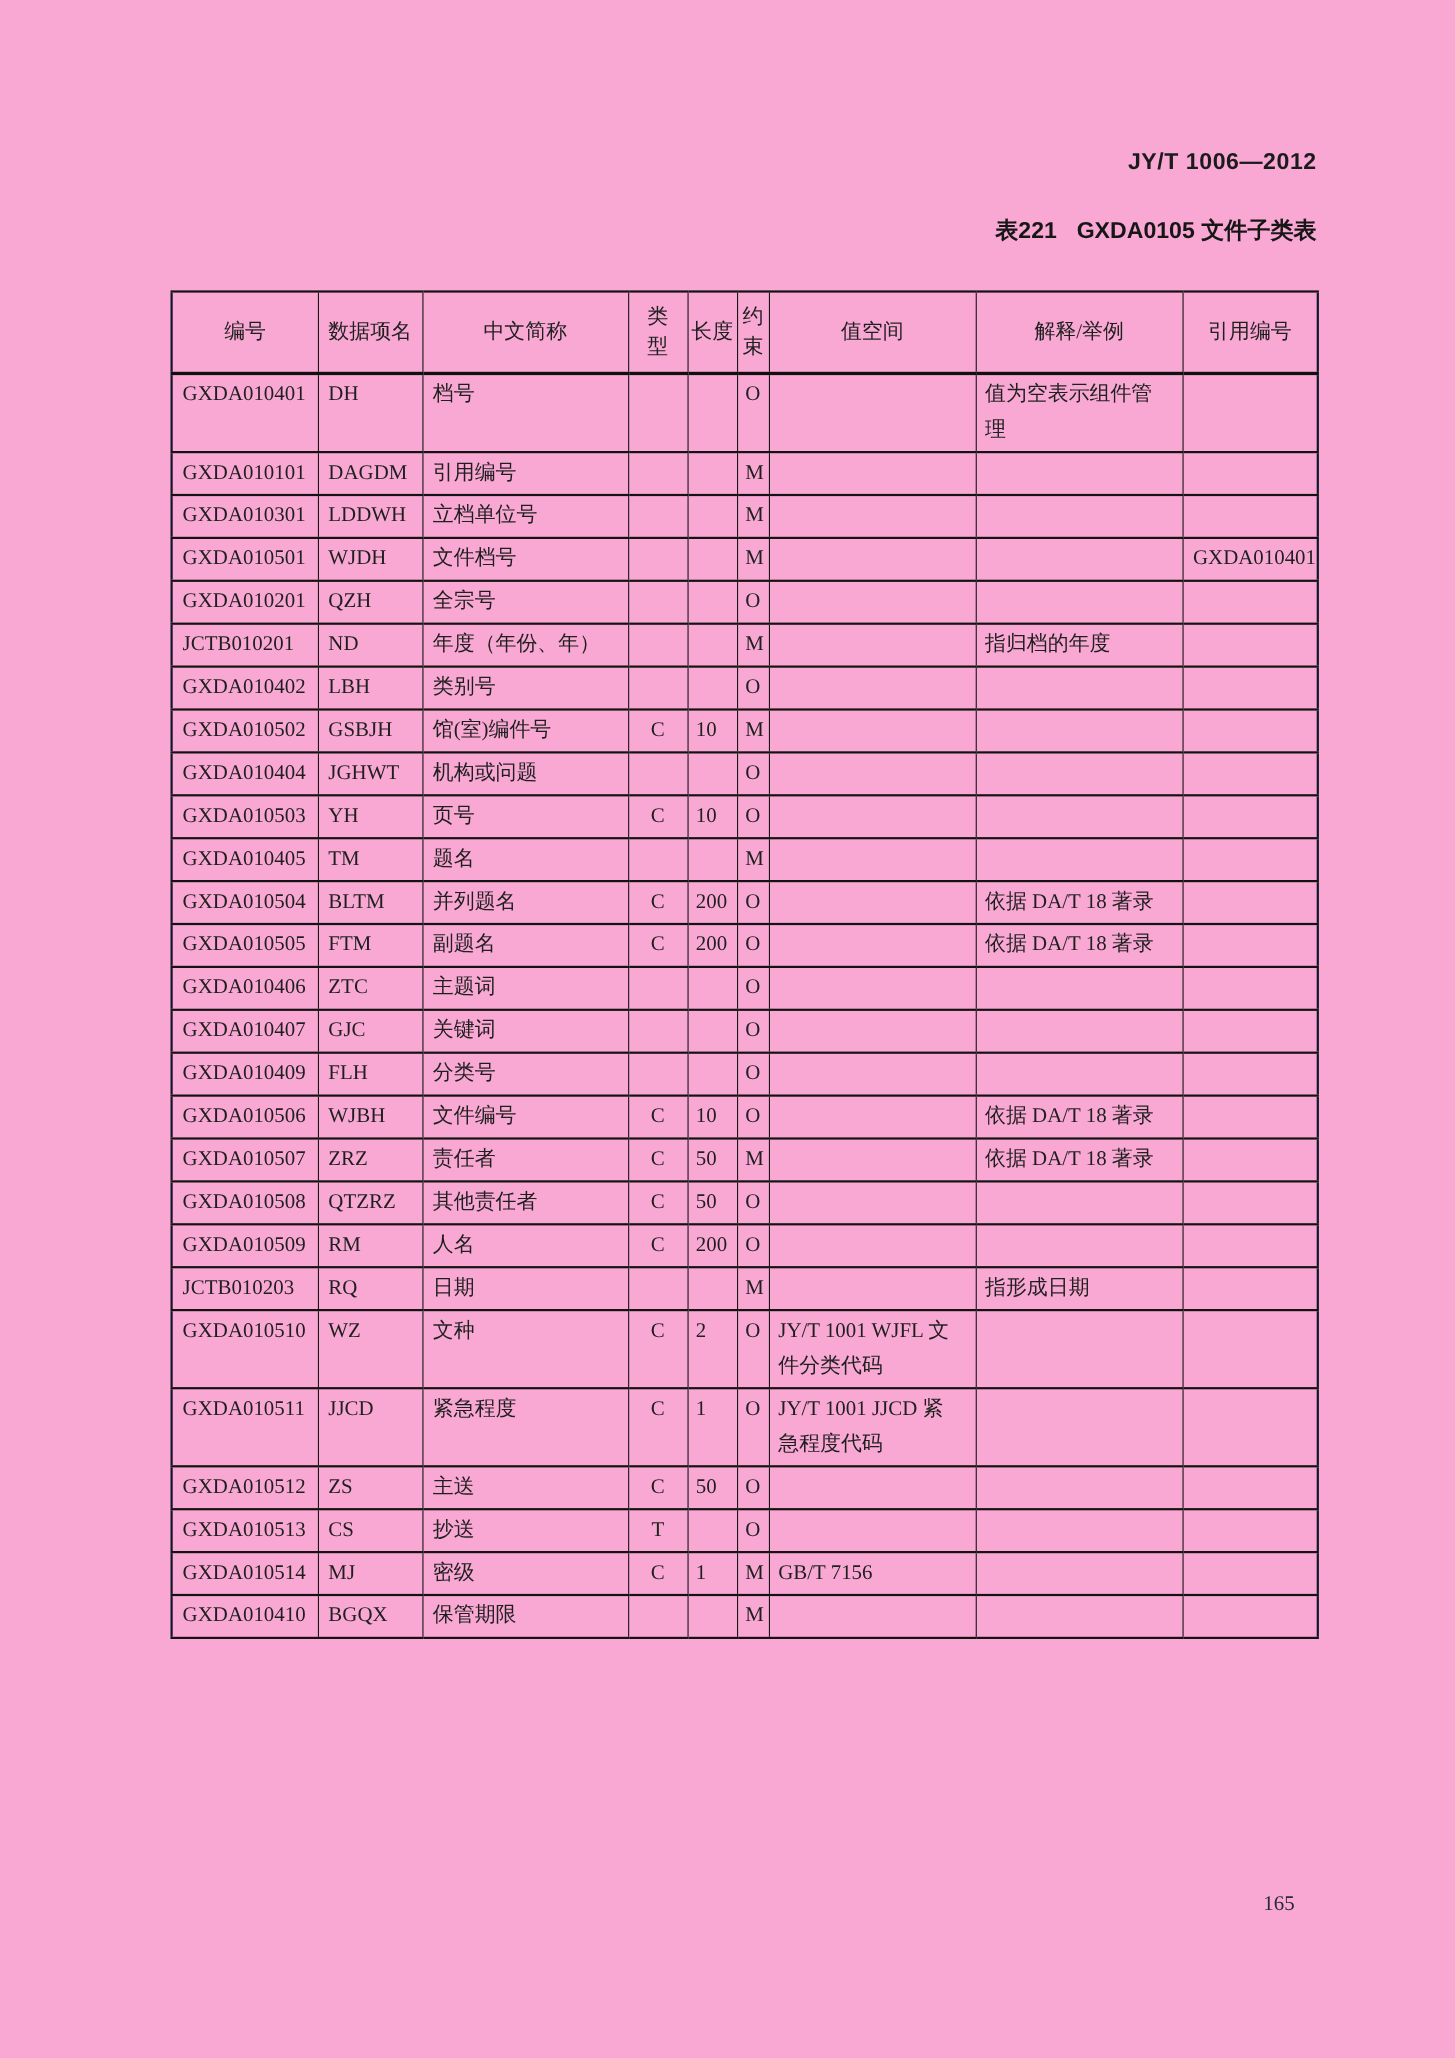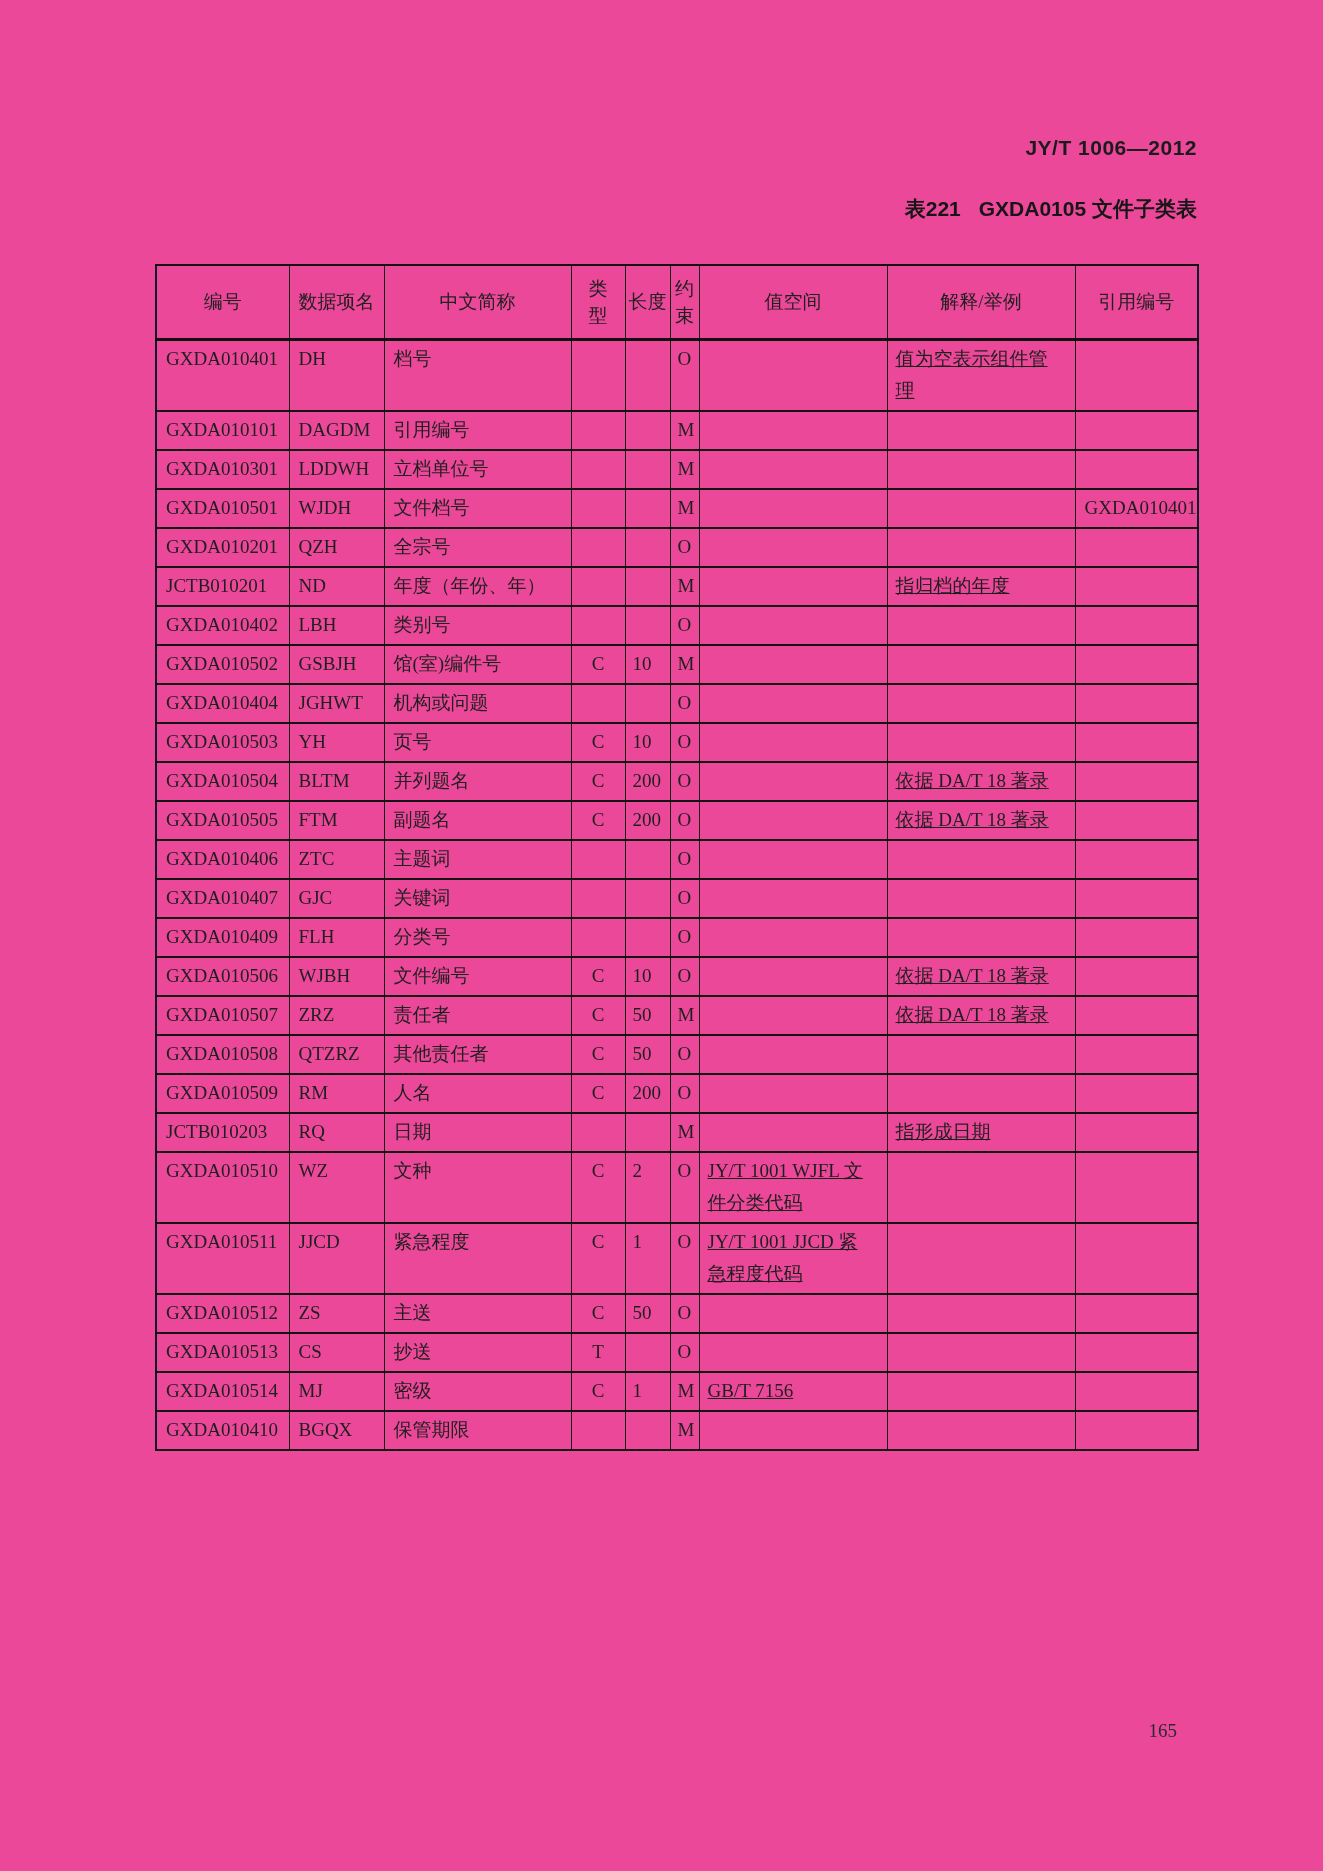--- a/index.html
+++ b/index.html
@@ -1,21 +1,21 @@
 <!DOCTYPE html>
 <html><head>
 <meta charset="utf-8">
 <style>
   html, body { margin: 0; padding: 0; background: #e8e8e8; }
   .page {
     position: relative;
     width: 1323px;
     height: 1871px;
     margin: 0 auto;
-    background: #ec4899;
+    background: #f9a8d4;
     font-family: "Liberation Serif", "DejaVu Serif", serif;
     color: #1f1f1f;
     overflow: hidden;
   }
   .doc-code {
     position: absolute;
     top: 136px;
     right: 126px;
     font-family: "Liberation Sans", "DejaVu Sans", sans-serif;
     font-weight: 700;
@@ -63,21 +63,21 @@
     box-sizing: border-box;
     vertical-align: middle;
     text-align: center;
     line-height: 27px;
     padding: 2px 1px;
     border-bottom: 3px solid #101010;
   }
   .data-table td.col-type { text-align: center; padding-left: 2px; padding-right: 2px; }
   .data-table td.col-len  { padding-left: 7px; padding-right: 2px; }
   .data-table td.col-cons { padding-left: 7px; padding-right: 2px; }
-  .data-table td.col-expl, .data-table td.col-vs { padding-left: 8px; padding-right: 5px; text-decoration: underline; }
+  .data-table td.col-expl, .data-table td.col-vs { padding-left: 8px; padding-right: 5px; }
   .page-num {
     position: absolute;
     top: 1720px;
     right: 146px;
     font-size: 19px;
     color: #2a2a33;
   }
 </style>
 </head>
 <body>
@@ -223,20 +223,31 @@
           <td class="col-name">YH</td>
           <td class="col-cn">页号</td>
           <td class="col-type">C</td>
           <td class="col-len">10</td>
           <td class="col-cons">O</td>
           <td class="col-vs"></td>
           <td class="col-expl"></td>
           <td class="col-ref"></td>
         </tr>
         <tr>
+          <td class="col-code">GXDA010405</td>
+          <td class="col-name">TM</td>
+          <td class="col-cn">题名</td>
+          <td class="col-type"></td>
+          <td class="col-len"></td>
+          <td class="col-cons">M</td>
+          <td class="col-vs"></td>
+          <td class="col-expl"></td>
+          <td class="col-ref"></td>
+        </tr>
+        <tr>
           <td class="col-code">GXDA010504</td>
           <td class="col-name">BLTM</td>
           <td class="col-cn">并列题名</td>
           <td class="col-type">C</td>
           <td class="col-len">200</td>
           <td class="col-cons">O</td>
           <td class="col-vs"></td>
           <td class="col-expl">依据 DA/T 18 著录</td>
           <td class="col-ref"></td>
         </tr>

